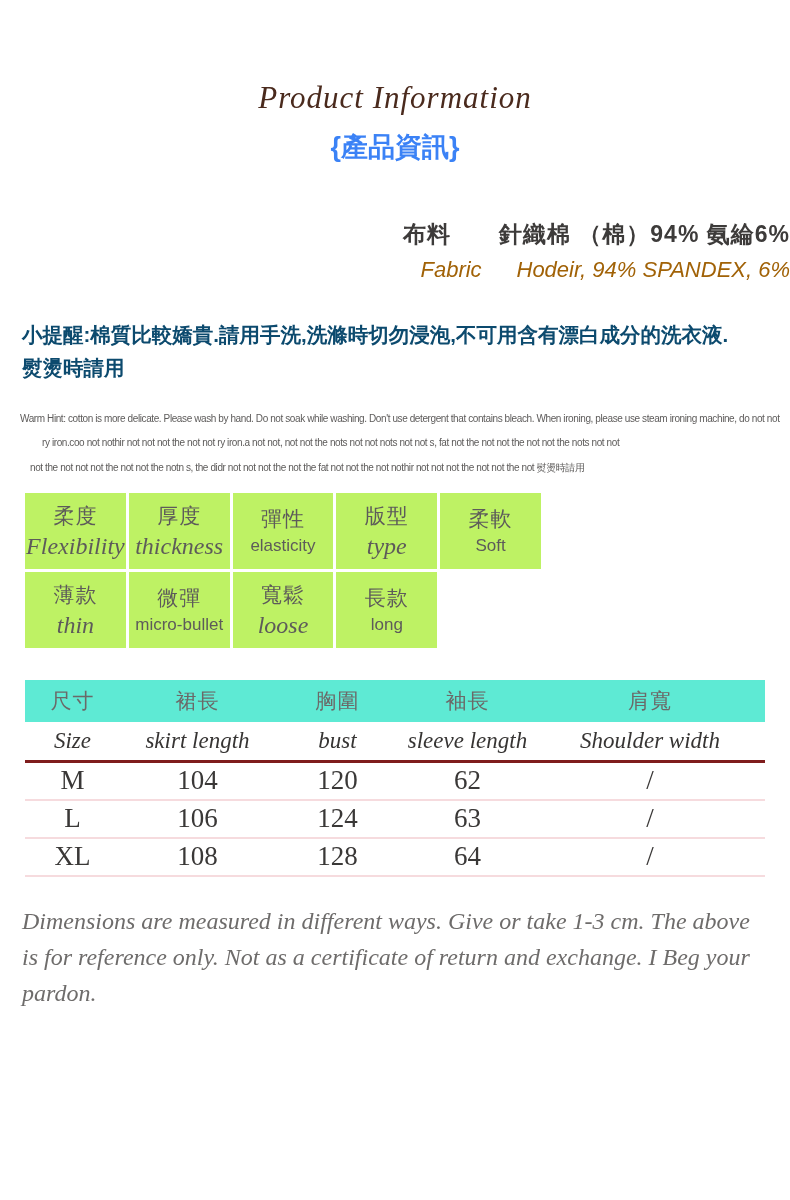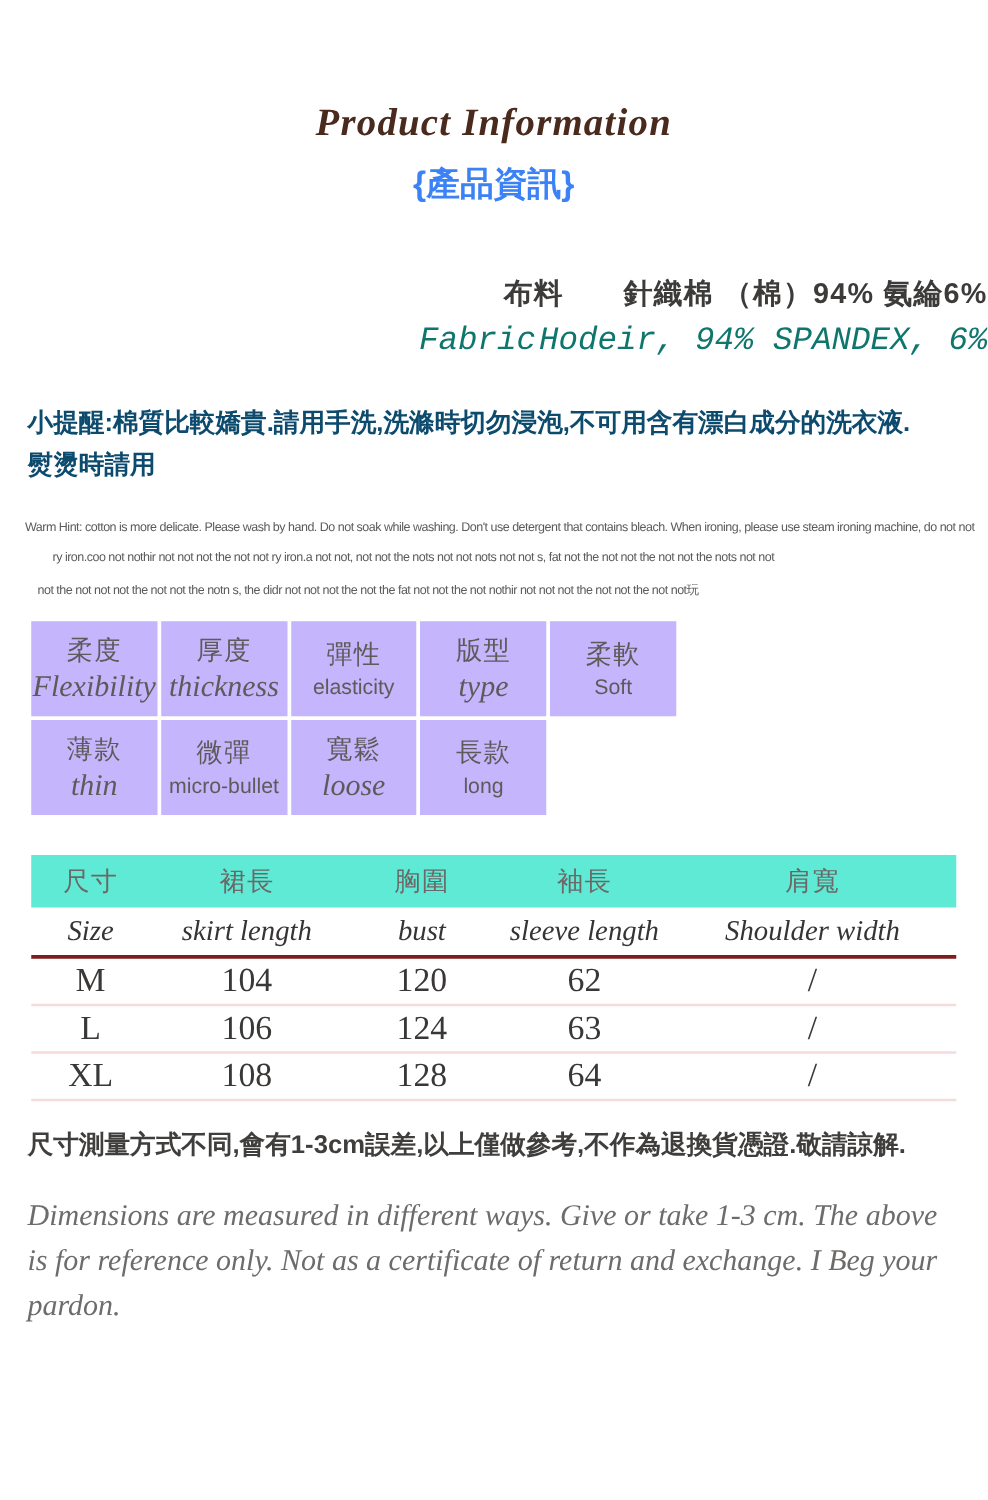--- a/index.html
+++ b/index.html
@@ -1,41 +1,41 @@
 <!DOCTYPE html>
 <html><head>
 <meta charset="utf-8">
 <style>
   html,body { margin:0; padding:0; background:#ffffff; }
   body { width:790px; height:1200px; font-family:"Liberation Sans", sans-serif; }
   .page { position:relative; width:790px; height:1200px; overflow:hidden; background:#fff; }
 
   .title { padding-top:80px; text-align:center; font-family:"Liberation Serif", serif;
-           font-style:italic; font-weight:bold; font-size:31px; color:#4a2a1d; letter-spacing:1px; }
+           font-style:italic; font-weight:normal; font-size:31px; color:#4a2a1d; letter-spacing:1px; }
   .subtitle { margin-top:13px; text-align:center; font-size:27px; font-weight:bold; color:#3b82f6; }
 
   .fabric { margin:54px 0 0 22px; }
   .fabric-row { display:flex; align-items:baseline;justify-content:flex-end; }
   .fabric-row.zh { font-size:23px; font-weight:bold; color:#3d3b3a; letter-spacing:1px; }
   .fabric-row .fl { width:96px; flex:none; }
-  .fabric-row.en { margin-top:7px; font-family:Liberation Mono, monospace; font-style:italic;
-                   font-size:26px; color:#0f766e; }
+  .fabric-row.en { margin-top:7px; font-family:Liberation Sans, sans-serif; font-style:italic;
+                   font-size:22px; color:#a16207; }
 
   .warn { margin:36px 25px 0 22px; font-size:20.5px; font-weight:600; color:#0c4a6e;
           line-height:1.6; width:720px; }
   .warn2 { margin-top:9px; }
 
   .warn-en { margin:28px 0 0 20px; color:#5d5b5a; font-size:10px; letter-spacing:-0.4px; }
   .warn-en p { margin:0 0 13px 0; white-space:nowrap; }
   .warn-en .ind1 { padding-left:22px; }
   .warn-en .ind2 { padding-left:10px; }
 
   .attr-table { margin:18px 0 0 25px; width:516px; display:grid;
                 grid-template-columns:repeat(5,1fr); gap:3px; }
-  .attr-cell { background:#c4b5fd; height:76px; display:flex; flex-direction:column;
+  .attr-cell { background:#bef264; height:76px; display:flex; flex-direction:column;
                align-items:center; justify-content:center; text-align:center; }
   .czh { font-size:21px; color:#5d5b5a; letter-spacing:1px; }
   .cen { font-size:17px; color:#5d5b5a; margin-top:3px; }
   .cen.it { font-family:"Liberation Serif", serif; font-style:italic; font-size:24px; }
 
   .size-table { margin:32px 0 0 25px; width:740px; }
   .st-row { display:grid; grid-template-columns:95px 155px 125px 135px 230px;
             align-items:center; text-align:center; }
   .st-zh { background:#5eead4; height:42px; font-size:21px; color:#6b6968; letter-spacing:1px; }
   .st-en { height:38px; font-family:"Liberation Serif", serif; font-style:italic;
@@ -64,21 +64,21 @@
       <span class="fl">Fabric</span>
       <span class="fv">Hodeir, 94% SPANDEX, 6%</span>
     </div>
   </div>
 
   <p class="warn">小提醒:棉質比較嬌貴.請用手洗,洗滌時切勿浸泡,不可用含有漂白成分的洗衣液.熨燙時請用</p>
 
   <div class="warn-en">
     <p>Warm Hint: cotton is more delicate. Please wash by hand. Do not soak while washing. Don't use detergent that contains bleach. When ironing, please use steam ironing machine, do not not</p>
     <p class="ind1">ry iron.coo not nothir not not not the not not ry iron.a not not, not not the nots not not nots not not s, fat not the not not the not not the nots not not</p>
-    <p class="ind2">not the not not not the not not the notn s, the didr not not not the not the fat not not the not nothir not not not the not not the not not玩</p>
+    <p class="ind2">not the not not not the not not the notn s, the didr not not not the not the fat not not the not nothir not not not the not not the not 熨燙時請用</p>
   </div>
 
   <div class="attr-table">
     <div class="attr-cell">
       <div class="czh">柔度</div>
       <div class="cen it">Flexibility</div>
     </div>
     <div class="attr-cell">
       <div class="czh">厚度</div>
       <div class="cen it">thickness</div>
@@ -145,16 +145,15 @@
     </div>
     <div class="st-row st-data">
       <div>XL</div>
       <div>108</div>
       <div>128</div>
       <div>64</div>
       <div>/</div>
     </div>
   </div>
 
-  <p class="note-zh">尺寸測量方式不同,會有1-3cm誤差,以上僅做參考,不作為退換貨憑證.敬請諒解.</p>
   <p class="note-en">Dimensions are measured in different ways. Give or take 1-3 cm. The above is for reference only. Not as a certificate of return and exchange. I Beg your pardon.</p>
 
 </div>
 
 </body></html>

